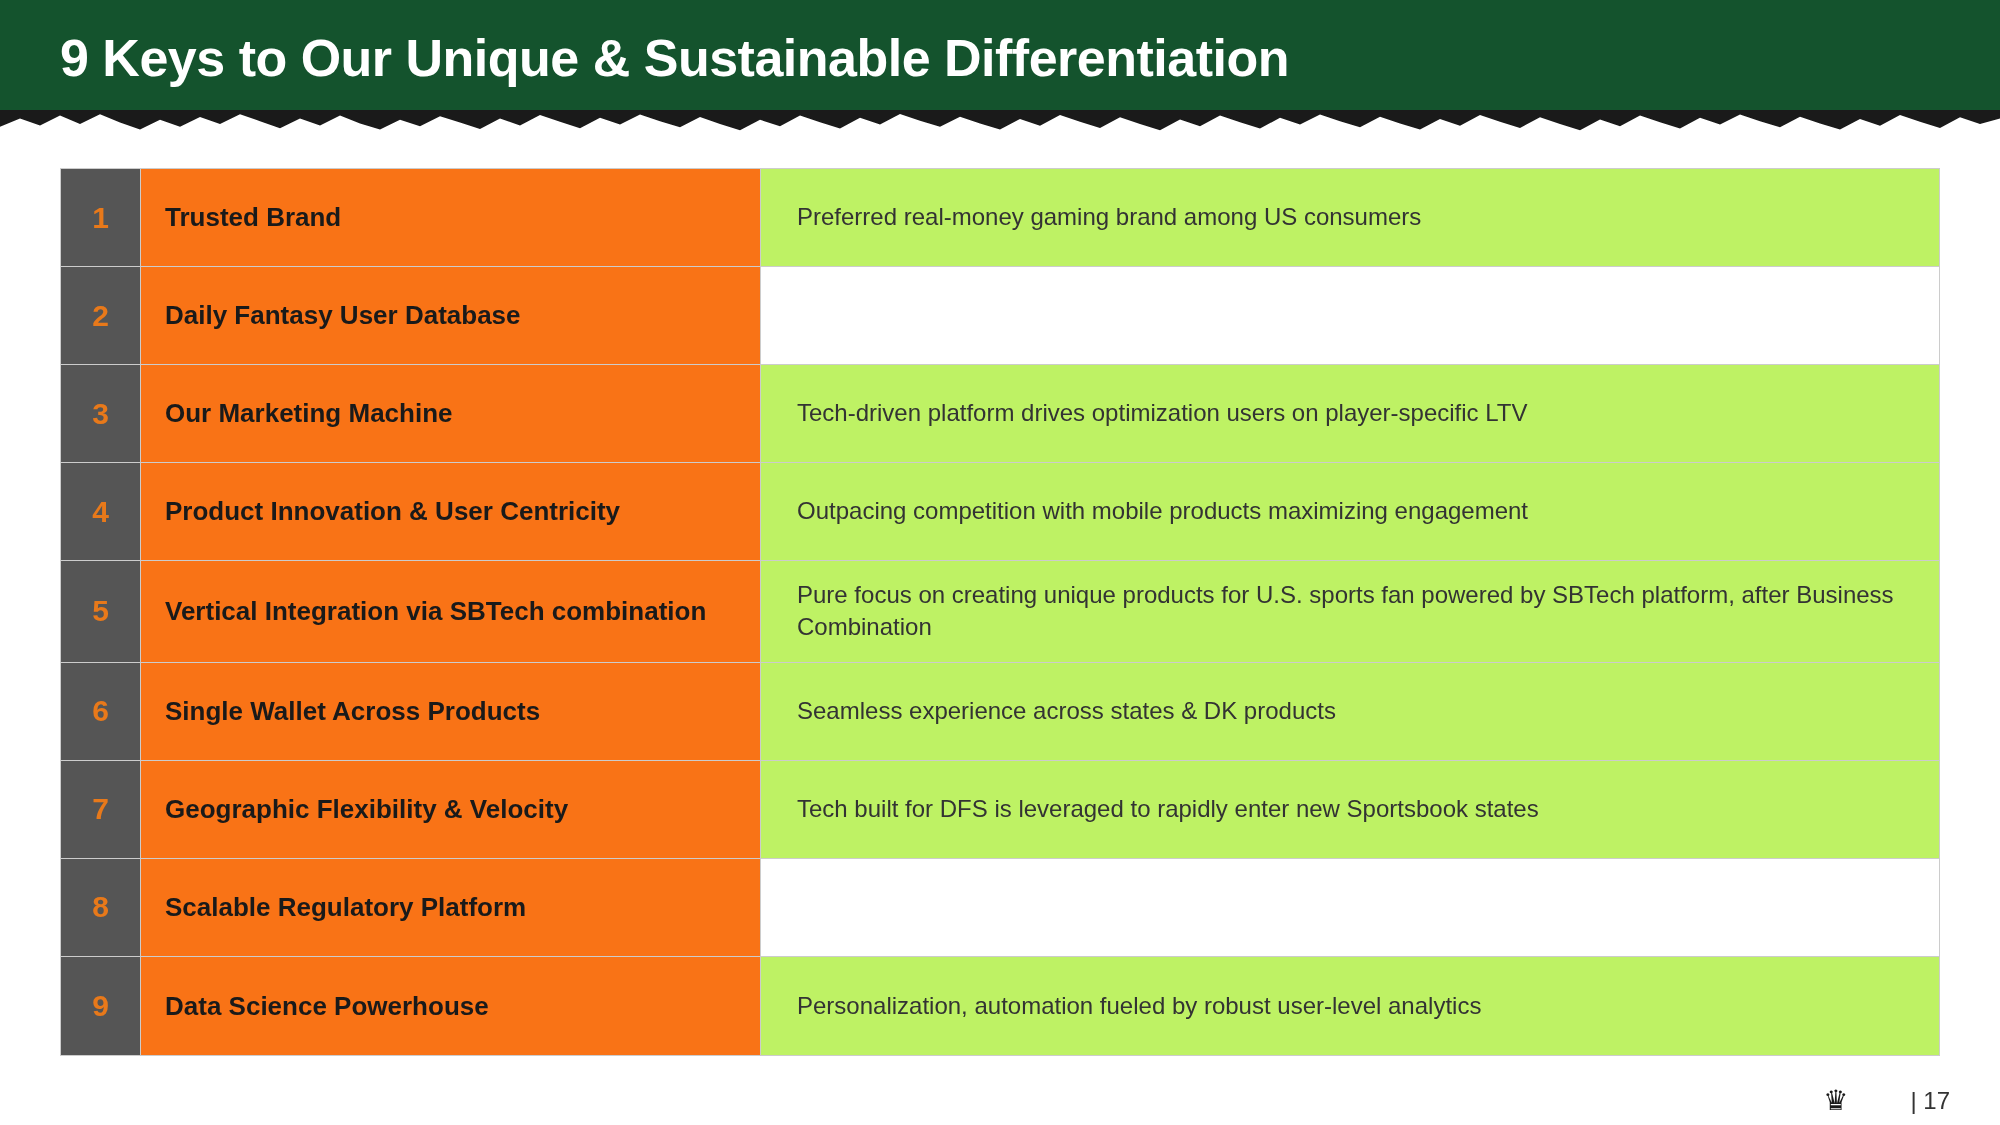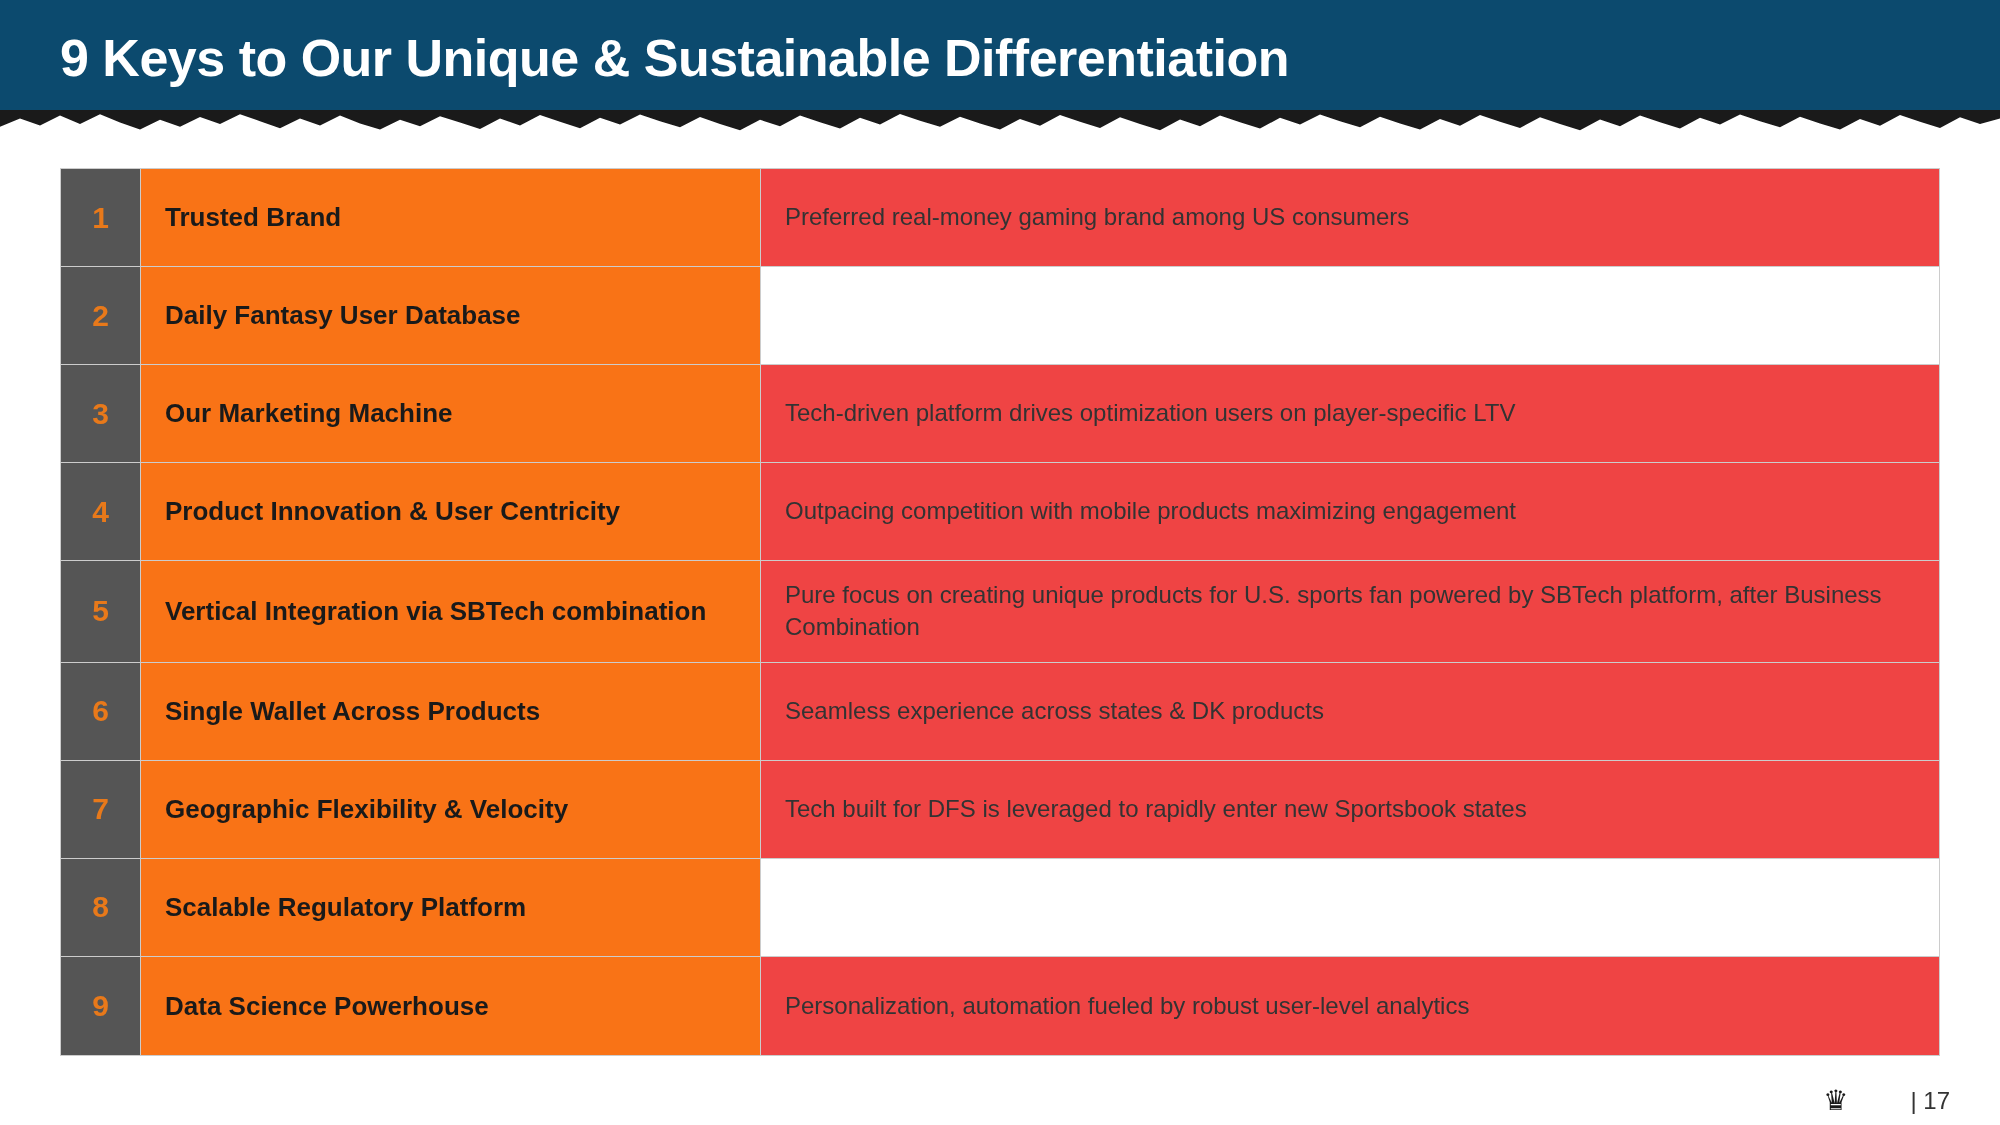--- a/index.html
+++ b/index.html
@@ -14,21 +14,21 @@
 
     .page {
       width: 2000px;
       height: 1125px;
       display: flex;
       flex-direction: column;
     }
 
     
     .header {
-      background: #0c4a6e;
+      background: #14532d;
       padding: 28px 60px 22px 60px;
       position: relative;
     }
 
     .header-title {
       color: #ffffff;
       font-size: 52px;
       font-weight: 700;
       letter-spacing: -0.5px;
     }
@@ -114,22 +114,22 @@
 
     .title-cell-text {
       font-size: 26px;
       font-weight: 800;
       color: #1a1a1a;
       line-height: 1.25;
     }
 
     .description-cell {
       flex: 1;
-      background: #ef4444;
-      padding: 18px 24px;
+      background: #bef264;
+      padding: 18px 36px;
       display: flex;
       align-items: center;
     }
 
     .description-text {
       font-size: 24px;
       color: #333333;
       line-height: 1.35;
     }
 

